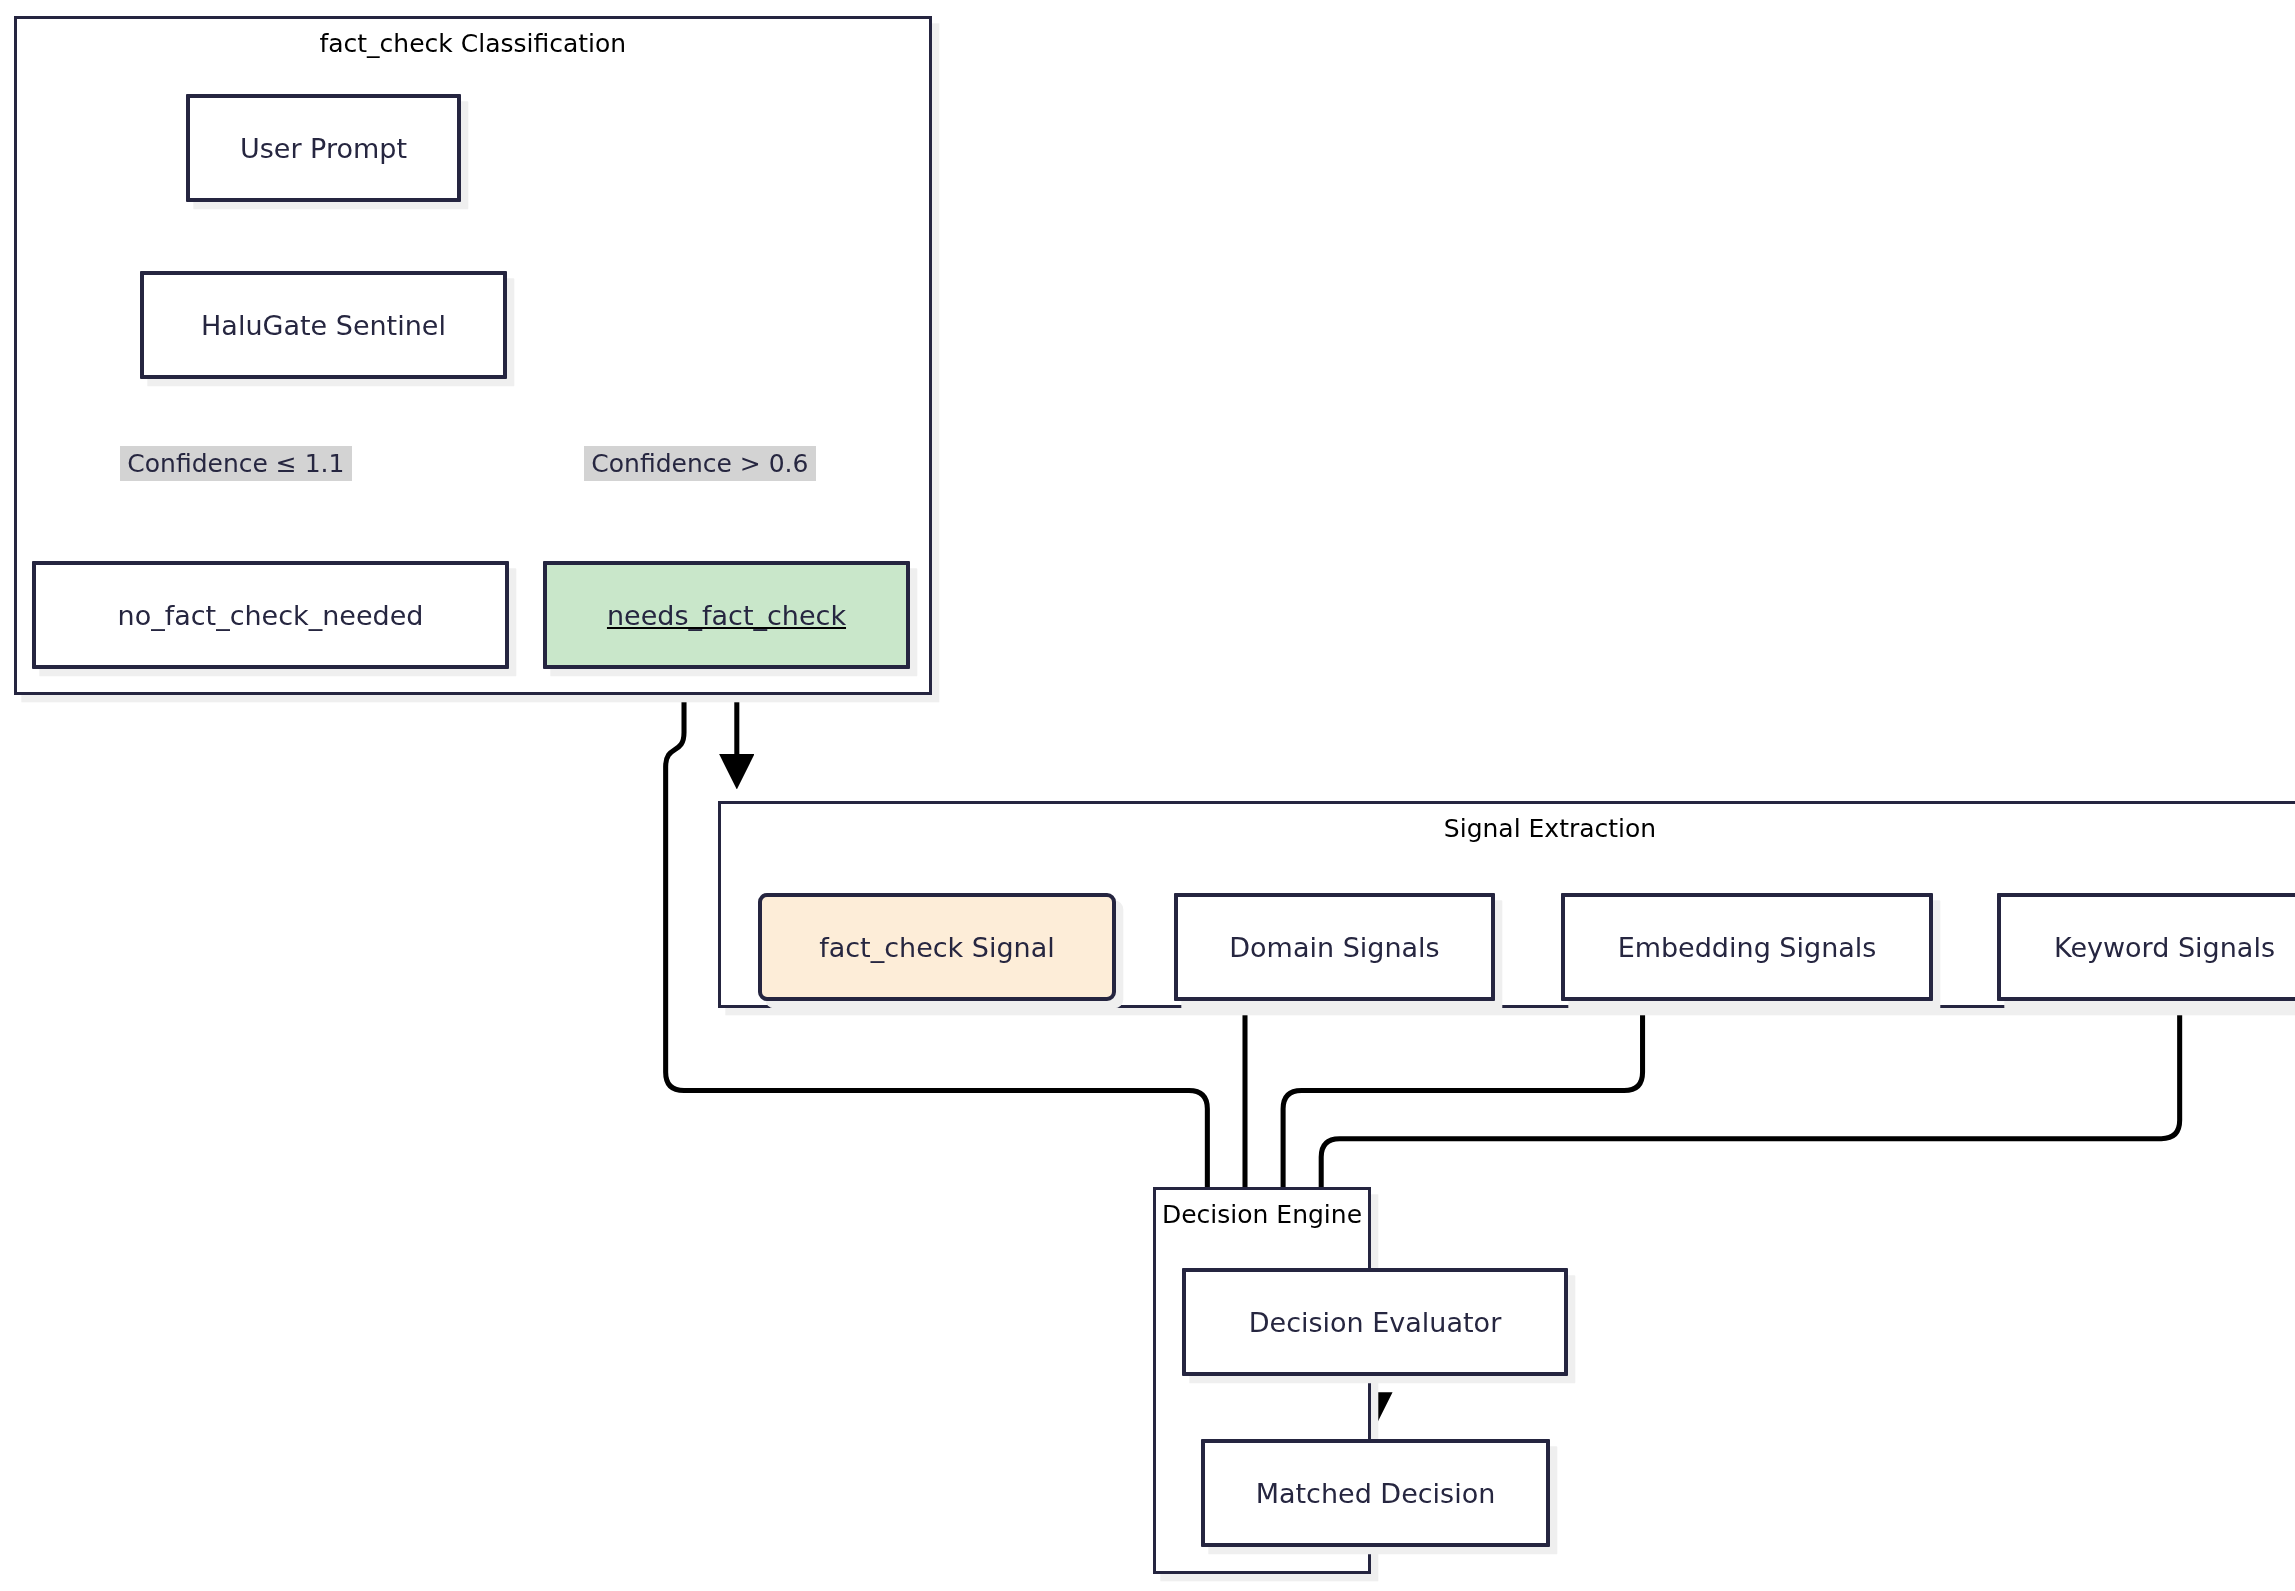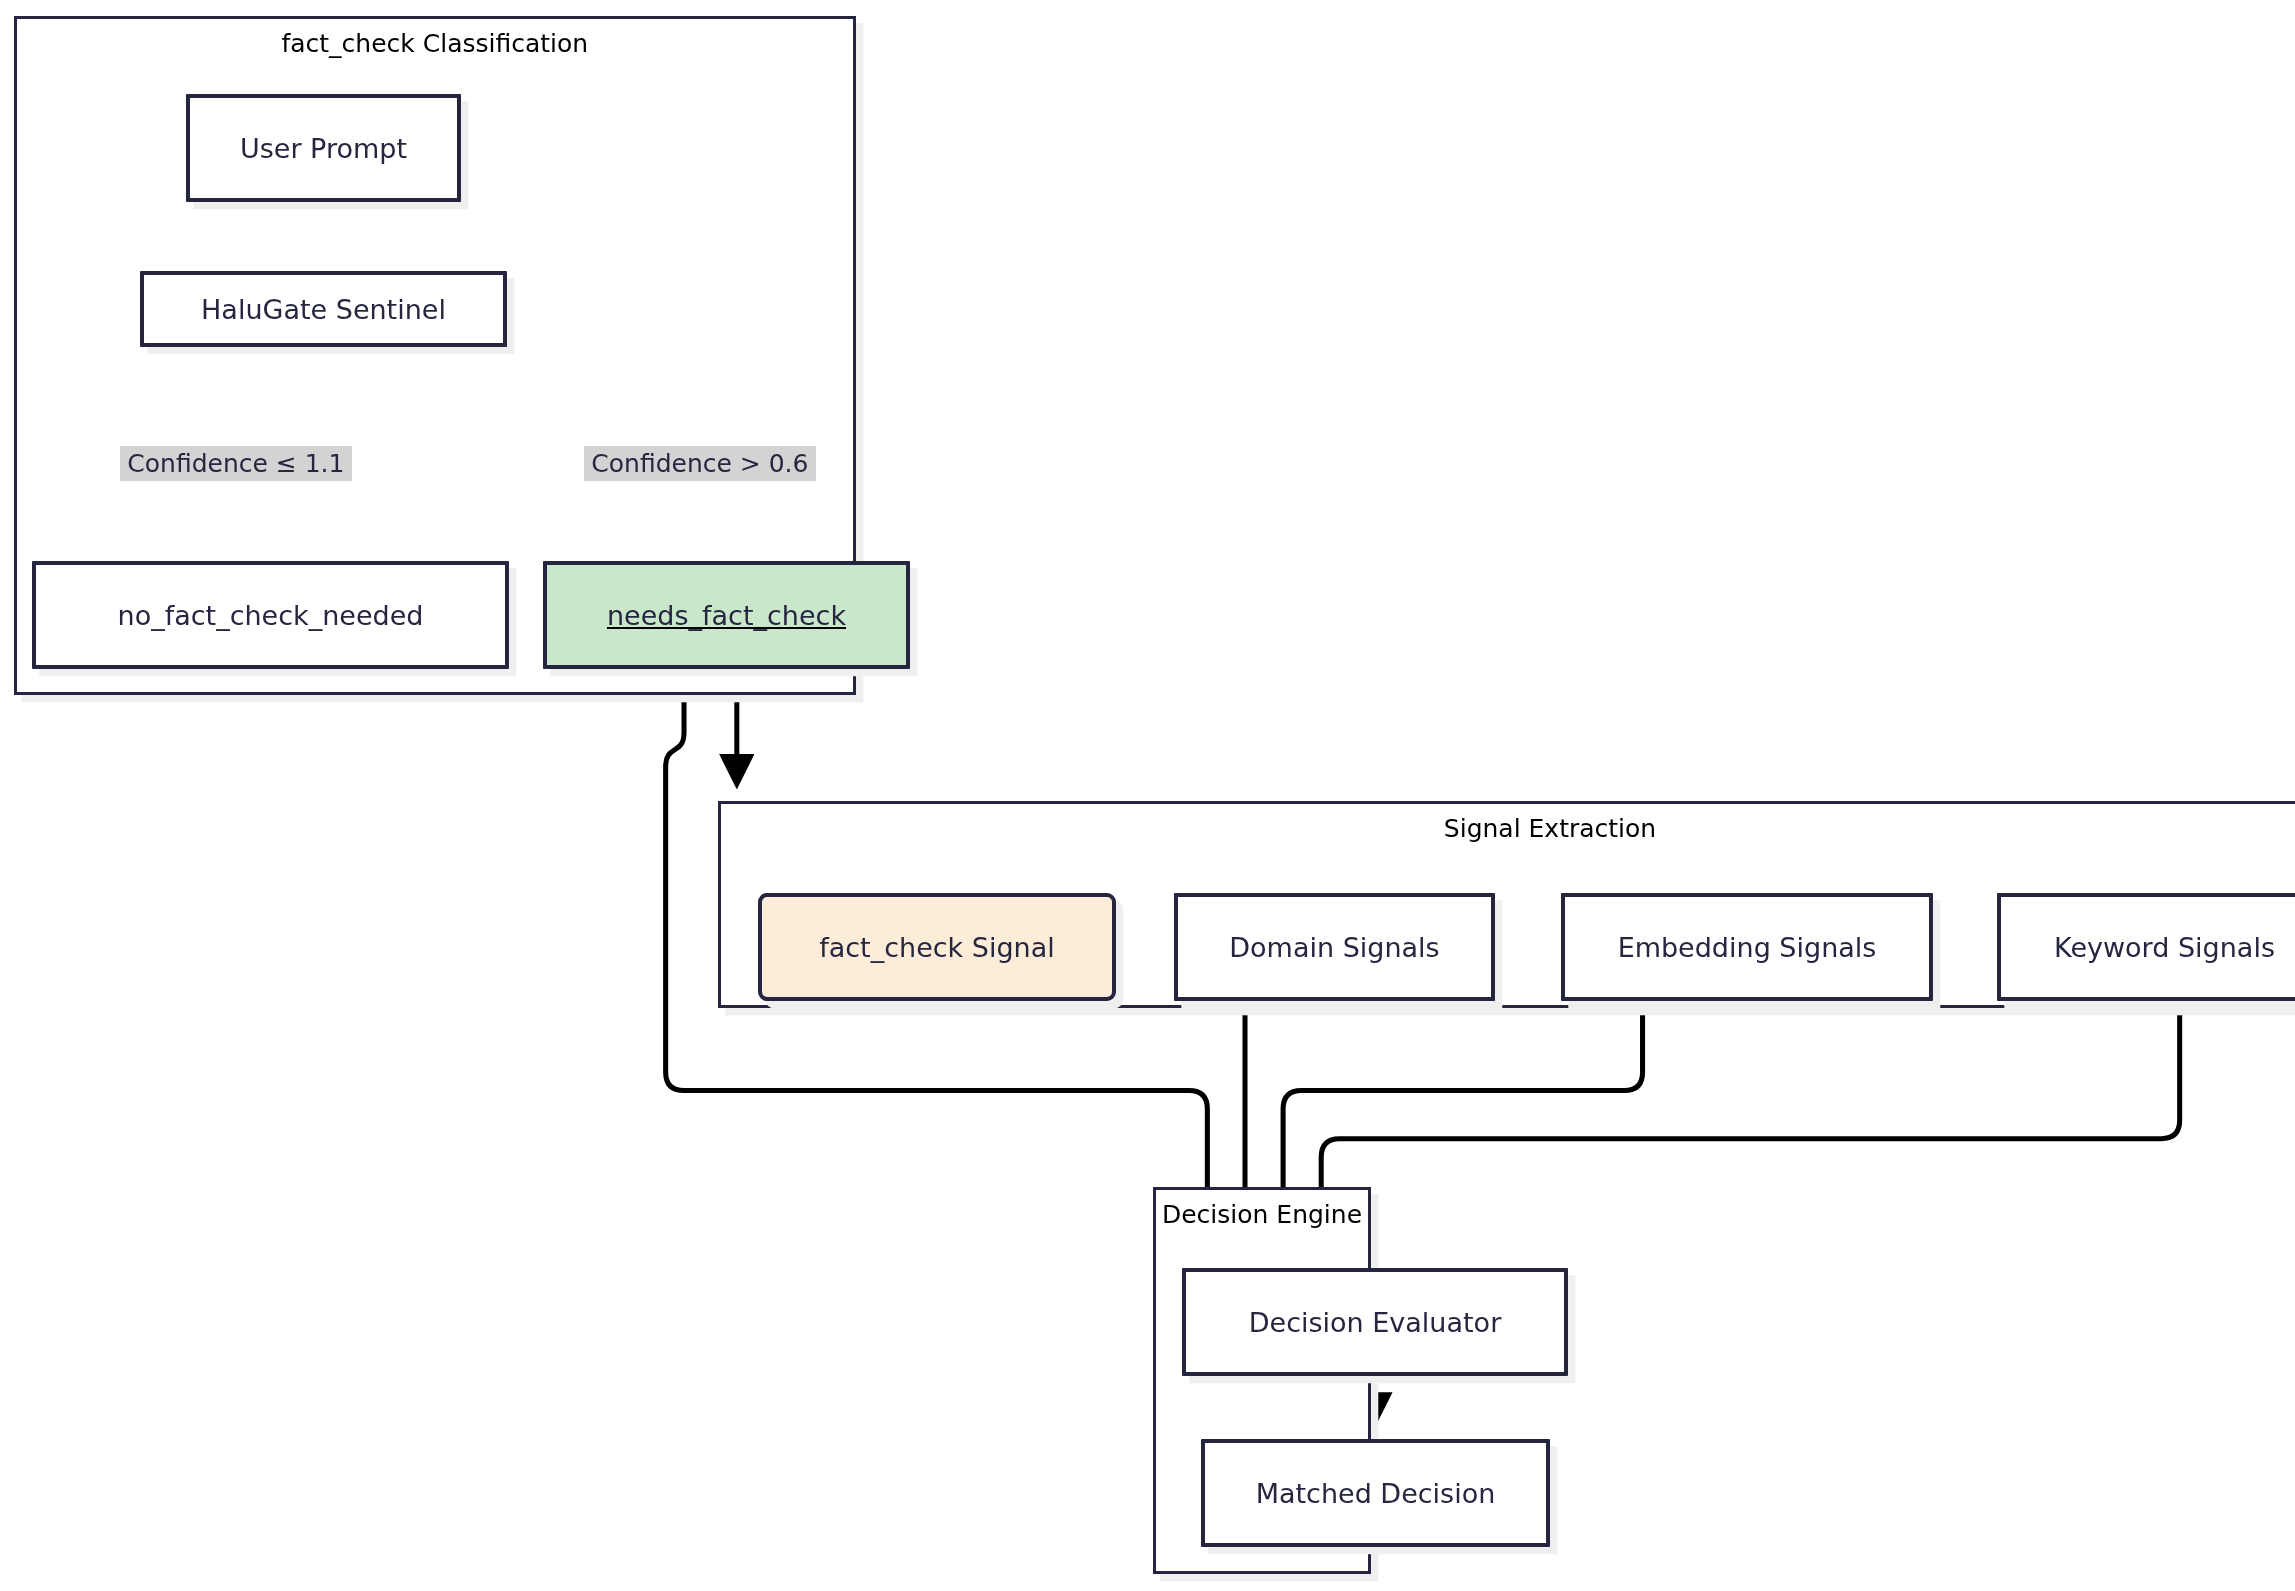--- a/index.html
+++ b/index.html
@@ -138,37 +138,37 @@
                L 4748 2440
                Q 4748 2480 4708 2480
                L 2918 2480
                Q 2878 2480 2878 2520
                L 2878 2700" marker-end="url(#arrow)"></path>
 
       <path d="M 2995 2998 L 2995 3090" marker-end="url(#arrow)"></path>
     </g>
   </svg>
 
-  <div class="cluster" style="left:13.8px; top:16px; width:842px; height:679px;">
+  <div class="cluster" style="left:13.8px; top:16px; width:918px; height:679px;">
     <div class="cluster-title">fact_check Classification</div>
   </div>
 
   <div class="cluster" style="left:718px; top:801px; width:1664px; height:207px;">
     <div class="cluster-title">Signal Extraction</div>
   </div>
 
   <div class="cluster" style="left:1153px; top:1187px; width:218px; height:387px;">
     <div class="cluster-title">Decision Engine</div>
   </div>
 
   <div class="node" style="left:186px; top:94px; width:275px; height:108px;">
     <span class="node-label">User Prompt</span>
   </div>
 
-  <div class="node" style="left:140px; top:271px; width:367px; height:76px;">
+  <div class="node" style="left:140px; top:271px; width:367px; height:108px;">
     <span class="node-label">HaluGate Sentinel</span>
   </div>
 
   <div class="node" style="left:32px; top:561px; width:477px; height:108px;">
     <span class="node-label">no_fact_check_needed</span>
   </div>
 
   <div class="node green" style="left:543px; top:561px; width:367px; height:108px;">
     <span class="node-label">needs_fact_check</span>
   </div>

